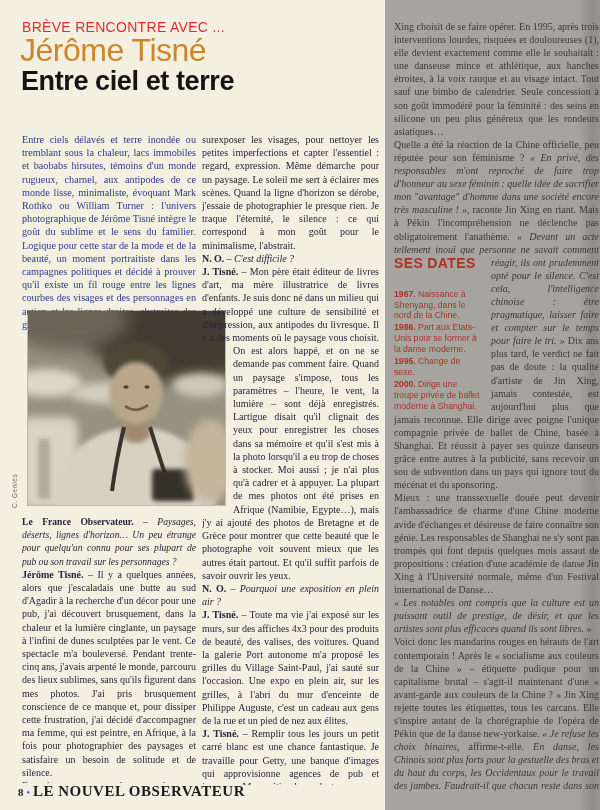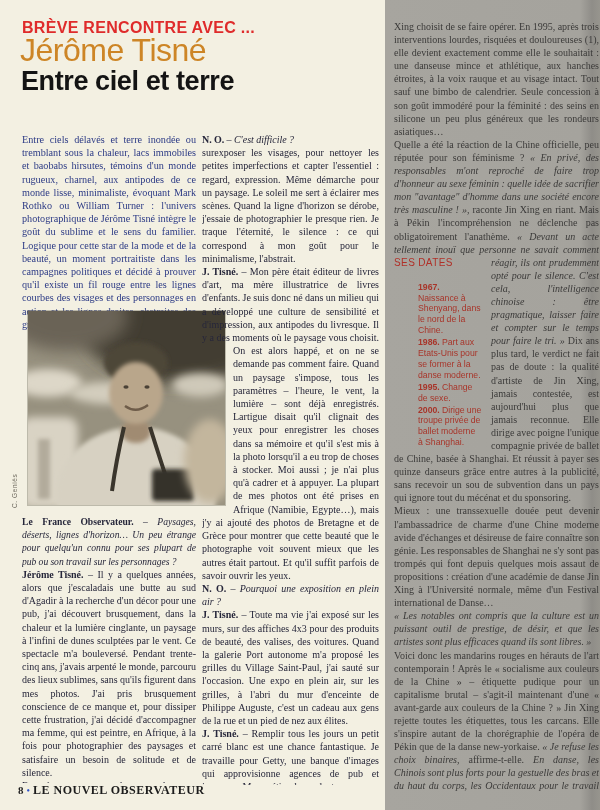--- a/index.html
+++ b/index.html
@@ -17,21 +17,21 @@
   *{margin:0;padding:0;box-sizing:border-box;}
   html,body{width:600px;}
   body{font-family:"Liberation Serif","DejaVu Serif",serif;background:#e8e5d8;}
   .page{position:relative;width:600px;height:810px;background:var(--cream);overflow:hidden;}
 
   
   .right-page{position:absolute;left:385px;top:0;width:215px;height:810px;
     background:linear-gradient(to right,#a7a59f 0px,#a5a39d 195px,#8f8d88 207px,#97958e 215px);}
 
   .kicker{position:absolute;left:22px;top:19px;font-family:"Liberation Sans","DejaVu Sans",sans-serif;
-    font-weight:700;font-size:16px;letter-spacing:.3px;color:var(--red);}
+    font-weight:400;font-size:14px;letter-spacing:.3px;color:var(--red);}
   .title{position:absolute;left:20px;top:32px;font-family:"Liberation Sans","DejaVu Sans",sans-serif;
     font-weight:400;font-size:32px;letter-spacing:-.5px;color:var(--orange);}
   .subtitle{position:absolute;left:21px;top:66px;font-family:"Liberation Sans","DejaVu Sans",sans-serif;
     font-weight:700;font-size:27px;letter-spacing:-.4px;color:var(--black);text-align:center;}
 
   .bodytext{font-size:10px;line-height:13.2px;text-align:justify;color:var(--ink);
     hyphens:auto;-webkit-hyphens:auto;word-spacing:-.2px;}
   .para{margin:0;}
 
   .col1-intro{position:absolute;left:22px;top:133px;width:174px;}
@@ -57,30 +57,30 @@
   .run-i{font-style:italic;margin-top:13px;}
 
   
   .fl-photo{float:left;width:31px;height:164px;}
 
   
   .fl-dates{float:left;width:97px;padding-right:9px;}
   .dates-box{display:block;font-family:"Liberation Sans","DejaVu Sans",sans-serif;
     color:var(--dates-red);font-size:8.7px;line-height:10.9px;text-align:left;
     font-style:normal;padding-top:2px;}
-  .dates-title{display:block;font-weight:400;font-size:10px;letter-spacing:.4px;
-    text-transform:uppercase;margin-bottom:13px;color:#b03028;}
-  .date-entry{display:block;margin-bottom:1px;margin-left:24px;}
+  .dates-title{display:block;font-weight:700;font-size:14px;letter-spacing:.4px;
+    text-transform:uppercase;margin-bottom:20px;color:#b03028;}
+  .date-entry{display:block;margin-bottom:1px;}
   .date-entry b{font-weight:700;}
 
   .footer{position:absolute;left:18px;top:783px;font-size:9.5px;color:#1c1c1c;
     font-family:"Liberation Serif","DejaVu Serif",serif;}
   .footer .pn{font-weight:700;font-size:11px;}
   .footer .dot{color:var(--dot-blue);font-size:10px;padding:0 3px;}
-  .footer .mag{font-weight:700;letter-spacing:.5px;font-size:12px;}
+  .footer .mag{font-weight:700;letter-spacing:.5px;font-size:15px;}
 </style>
 </head>
 <body>
 
 <div class="page">
 
   <div class="right-page"></div>
 
   <div class="kicker">BRÈVE RENCONTRE AVEC ...</div>
   <h1 class="title">Jérôme Tisné</h1>
@@ -127,22 +127,22 @@
     </svg>
   </div>
 
   <div class="col1-bottom bodytext">
       <p class="para caption-q"><span class="run-b">Le France Observateur.</span><span class="run-i"> – Paysages, déserts, lignes d'horizon… Un peu étrange pour quelqu'un connu pour ses plupart de pub ou son travail sur les personnages ?</span></p>
       <p class="para"><span class="run-b">Jérôme Tisné.</span><span> – Il y a quelques années, alors que j'escaladais une butte au sud d'Agadir à la recherche d'un décor pour une pub, j'ai découvert brusquement, dans la chaleur et la lumière cinglante, un paysage à l'infini de dunes sculptées par le vent. Ce spectacle m'a bouleversé. Pendant trente-cinq ans, j'avais arpenté le monde, parcouru des lieux sublimes, sans qu'ils figurent dans mes photos. J'ai pris brusquement conscience de ce manque et, pour dissiper cette frustration, j'ai décidé d'accompagner ma femme, qui est peintre, en Afrique, à la fois pour photographier des paysages et satisfaire un besoin de solitude et de silence.</span></p>
       <p class="para"><span>Beauté, paysage, ces deux mondes sont liés. Un visage est un paysage vivant. Quand je photographie une femme, je cherche à la rendre belle, sans les retouches techniques qui enlèvent toute vie. J'utilise la lumière, quitte à</span></p>
     </div>
 
   <div class="col2 bodytext">
+      <p class="para"><span>surexposer les visages, pour nettoyer les petites imperfections et capter l'essentiel : regard, expression. Même démarche pour un paysage. Le soleil me sert à éclairer mes scènes. Quand la ligne d'horizon se dérobe, j'essaie de photographier le presque rien. Je traque l'éternité, le silence : ce qui correspond à mon goût pour le minimalisme, l'abstrait.</span></p>
       <p class="para question"><span class="run-b">N. O.</span><span class="run-i"> – C'est difficile ?</span></p>
-      <p class="para"><span>surexposer les visages, pour nettoyer les petites imperfections et capter l'essentiel : regard, expression. Même démarche pour un paysage. Le soleil me sert à éclairer mes scènes. Quand la ligne d'horizon se dérobe, j'essaie de photographier le presque rien. Je traque l'éternité, le silence : ce qui correspond à mon goût pour le minimalisme, l'abstrait.</span></p>
       <p class="para"><span class="run-b">J. Tisné.</span><span> – Mon père était éditeur de livres d'art, ma mère illustratrice de livres d'enfants. Je suis donc né dans un milieu qui a développé une culture de sensibilité et d'impression, aux antipodes du livresque. Il y a des moments où le paysage vous choisit. </span><span class="fl-photo"></span><span>On est alors happé, et on ne se demande pas comment faire. Quand un paysage s'impose, tous les paramètres – l'heure, le vent, la lumière – sont déjà enregistrés. Lartigue disait qu'il clignait des yeux pour enregistrer les choses dans sa mémoire et qu'il s'est mis à la photo lorsqu'il a eu trop de choses à stocker. Moi aussi ; je n'ai plus qu'à cadrer et à appuyer. La plupart de mes photos ont été prises en Afrique (Namibie, Egypte…), mais j'y ai ajouté des photos de Bretagne et de Grèce pour montrer que cette beauté que le photographe voit souvent mieux que les autres était partout. Et qu'il suffit parfois de savoir ouvrir les yeux.</span></p>
       <p class="para question"><span class="run-b">N. O.</span><span class="run-i"> – Pourquoi une exposition en plein air ?</span></p>
       <p class="para"><span class="run-b">J. Tisné.</span><span> – Toute ma vie j'ai exposé sur les murs, sur des affiches 4x3 pour des produits de beauté, des valises, des voitures. Quand la galerie Port autonome m'a proposé les grilles du Village Saint-Paul, j'ai sauté sur l'occasion. Une expo en plein air, sur les grilles, à l'abri du mur d'enceinte de Philippe Auguste, c'est un cadeau aux gens de la rue et un pied de nez aux élites.</span></p>
       <p class="para"><span class="run-b">J. Tisné.</span><span> – Remplir tous les jours un petit carré blanc est une chance fantastique. Je travaille pour Getty, une banque d'images qui approvisionne agences de pub et journaux. Mon métier de producteur pour ce diffuseur me permet de ne plus travailler à flux tendu. J'ai du temps pour le travail personnel, la réflexion. Le bonheur.</span></p>
     </div>
 
   <div class="col3 bodytext">
       <p class="para"><span>Xing choisit de se faire opérer. En 1995, après trois interventions lourdes, risquées et douloureuses (1), elle devient exactement comme elle le souhaitait : une danseuse mince et athlétique, aux hanches étroites, à la voix rauque et au visage intact. Tout sauf une bimbo de calendrier. Seule concession à son goût immodéré pour la féminité : des seins en silicone un peu plus généreux que les rondeurs asiatiques…</span></p>
       <p class="para"><span>Quelle a été la réaction de la Chine officielle, peu réputée pour son féminisme ? </span><span class="run-i">« En privé, des responsables m'ont reproché de faire trop d'honneur au sexe féminin : quelle idée de sacrifier mon "avantage" d'homme dans une société encore très masculine ! »</span><span>, raconte Jin Xing en riant. Mais à Pékin l'incompréhension ne déclenche pas obligatoirement l'anathème. </span><span class="run-i">« Devant un acte tellement inouï que personne ne savait comment réagir, ils ont </span><span class="fl-dates">
           <span class="dates-box">

